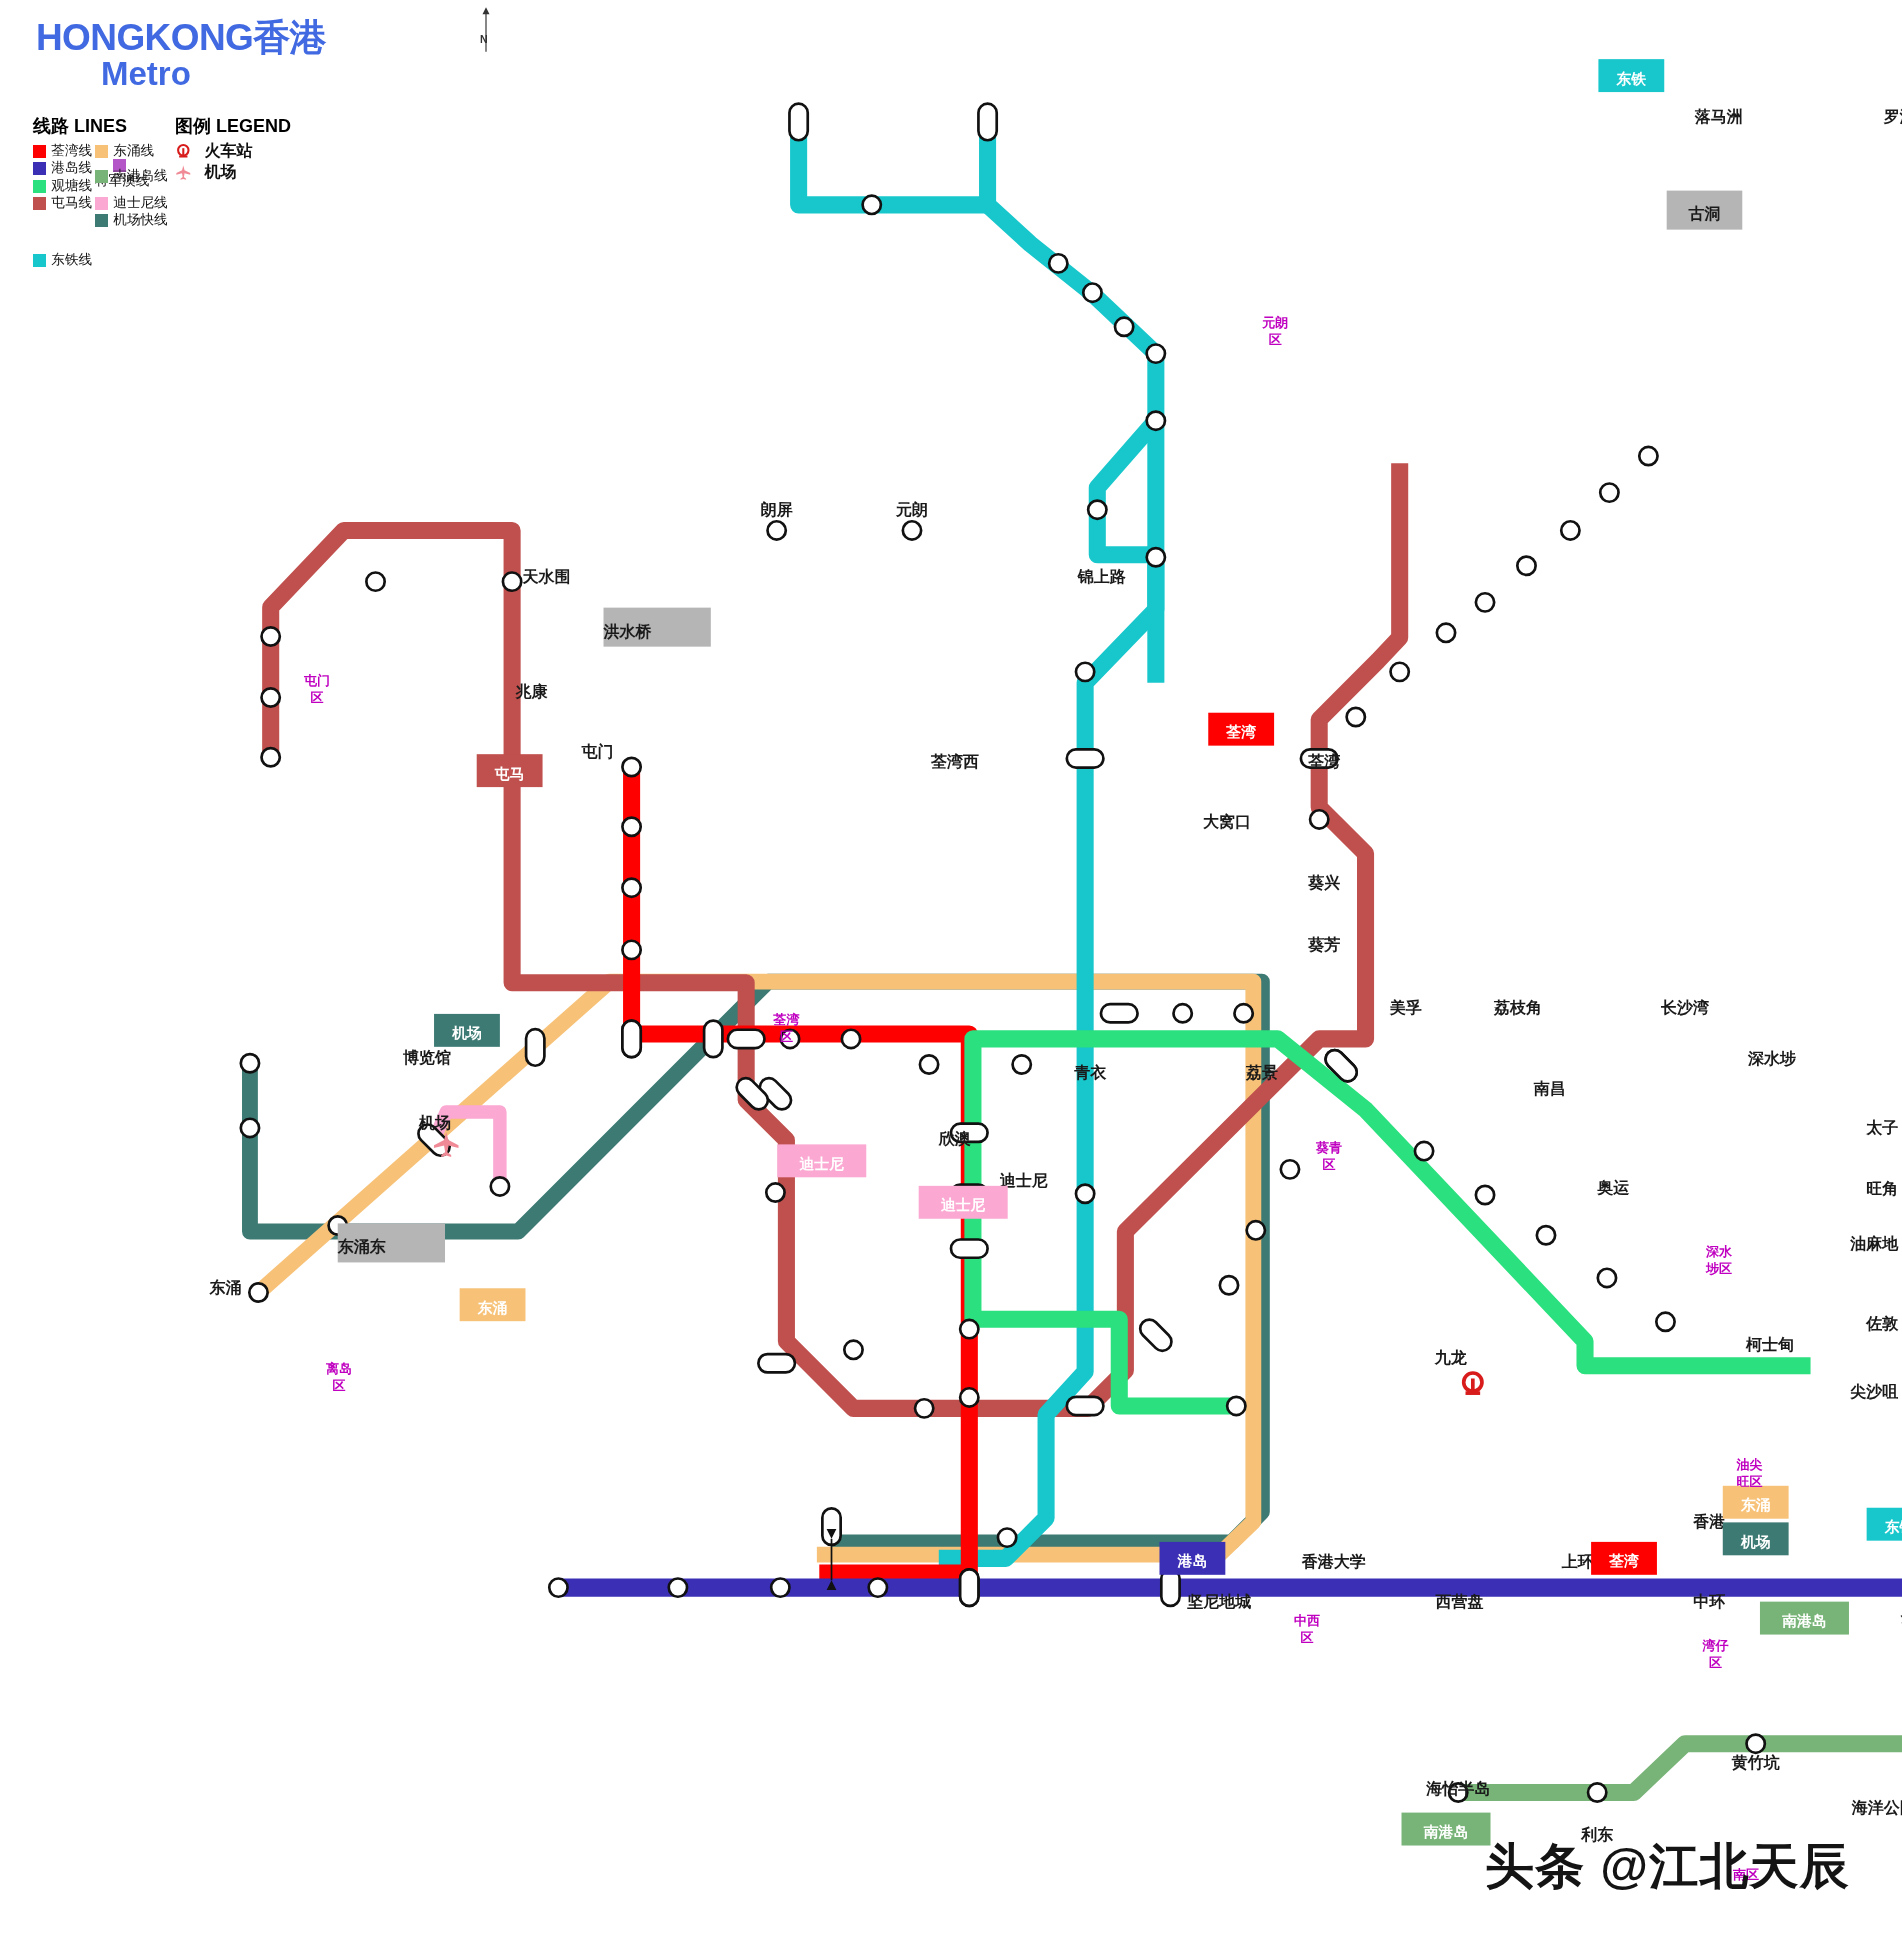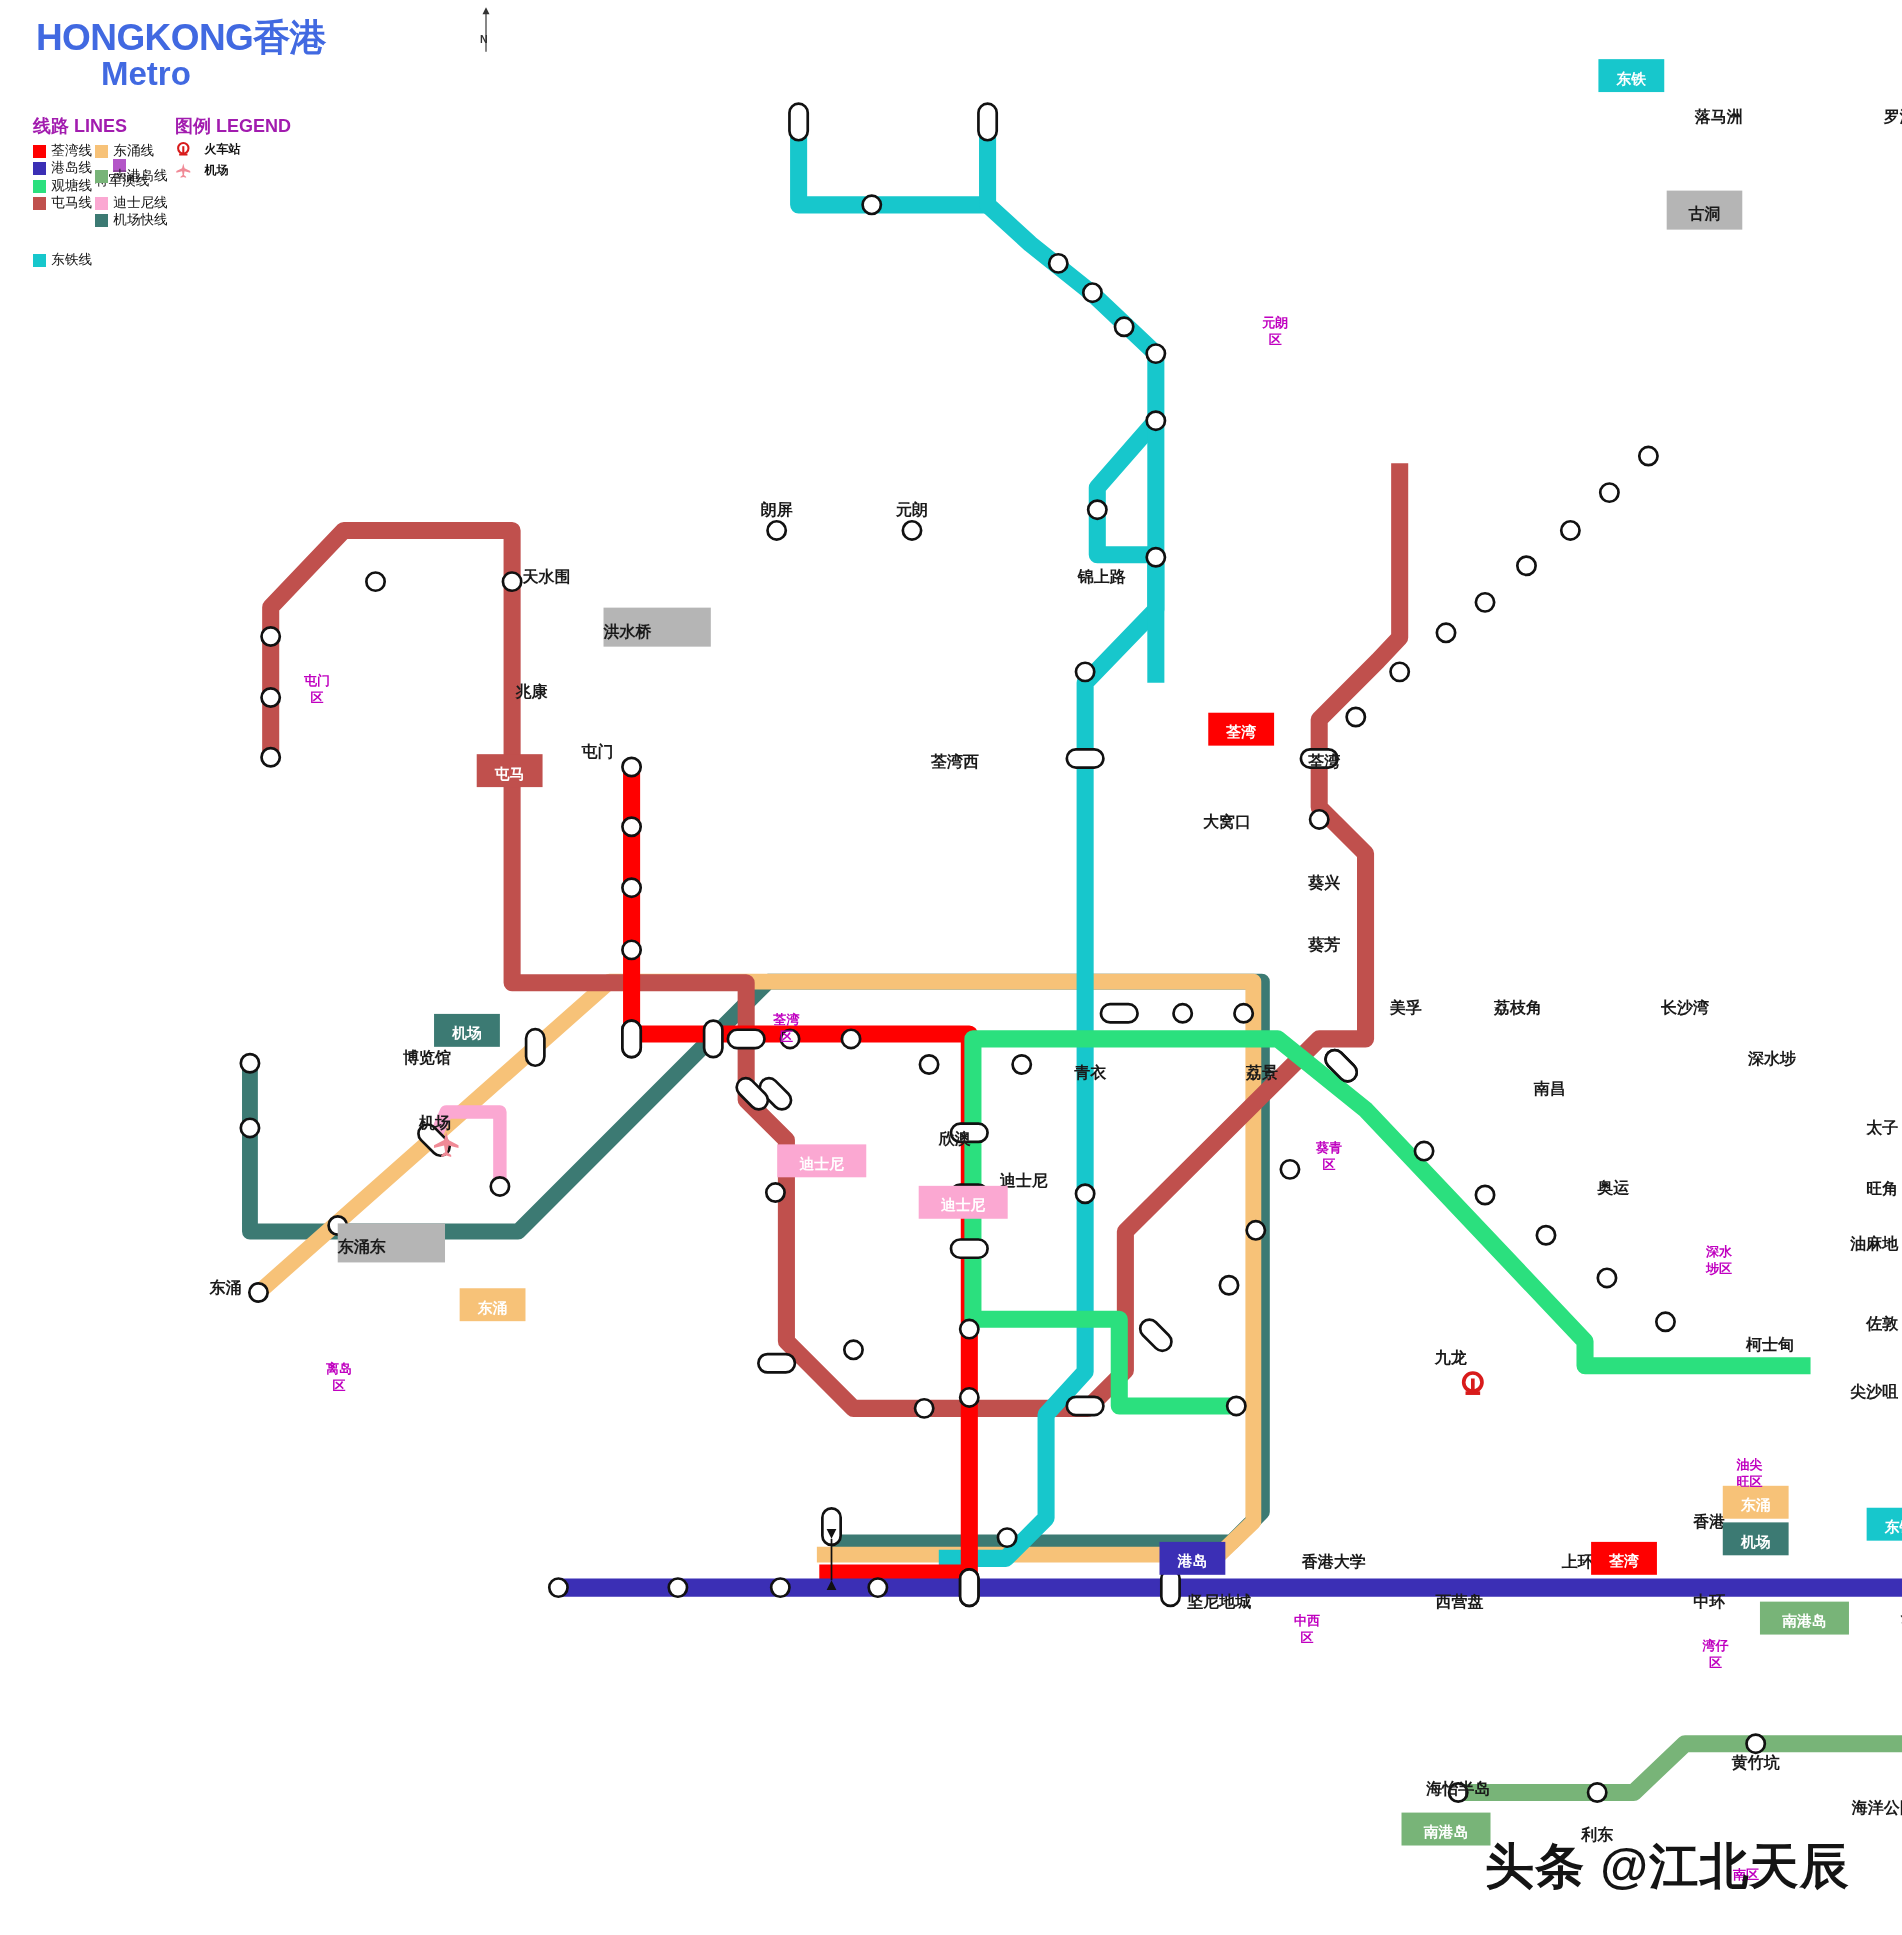--- a/index.html
+++ b/index.html
@@ -4,30 +4,30 @@
 <style>
   html,body{margin:0;padding:0;background:#fff;}
   body{width:1902px;height:1936px;position:relative;overflow:hidden;
        font-family:"Liberation Sans","DejaVu Sans",sans-serif;}
   #map{position:absolute;left:0;top:0;width:1902px;height:1936px;}
 
   .ttl{position:absolute;color:#4169E1;font-weight:bold;}
   #title-cn{left:36px;top:13px;font-size:37px;letter-spacing:-0.6px;}
   #title-en{left:101px;top:55px;font-size:33px;}
 
-  .legend-head{position:absolute;color:#a21caf;font-weight:bold;font-size:18px;}
+  .legend-head{position:absolute;color:#000000;font-weight:bold;font-size:18px;}
   #lines-head{left:33px;top:114px;}
   #legend-head{left:175px;top:114px;}
 
   .lg-row{position:absolute;display:flex;align-items:center;}
   .lg-sw{width:15.4px;height:15.4px;display:inline-block;margin-right:7.1px;}
   .lg-tx{font-size:17px;color:#111;font-weight:normal;white-space:nowrap;}
 
   .lgd-row{position:absolute;display:flex;align-items:center;}
-  .lgd-tx{font-size:12px;color:#111;font-weight:bold;margin-left:13px;white-space:nowrap;}
+  .lgd-tx{font-size:16px;color:#111;font-weight:bold;margin-left:13px;white-space:nowrap;}
 
   #watermark{position:absolute;left:1485px;top:1834px;font-size:49px;
              font-weight:bold;color:#141414;white-space:nowrap;letter-spacing:1.2px;}
   #compass{position:absolute;left:474px;top:6px;width:24px;height:47px;}
   #compass-n{position:absolute;left:480px;top:33px;font-size:10.7px;color:#333;font-weight:bold;}
 
   svg text{font-family:"Liberation Sans","DejaVu Sans",sans-serif;}
   .stn-lbl{font-size:27px;font-weight:bold;fill:#1a1a1a;}
   .dist-lbl{font-size:22px;font-weight:bold;fill:#c000c0;}
   .term-box-txt{font-size:25px;font-weight:bold;fill:#ffffff;}

